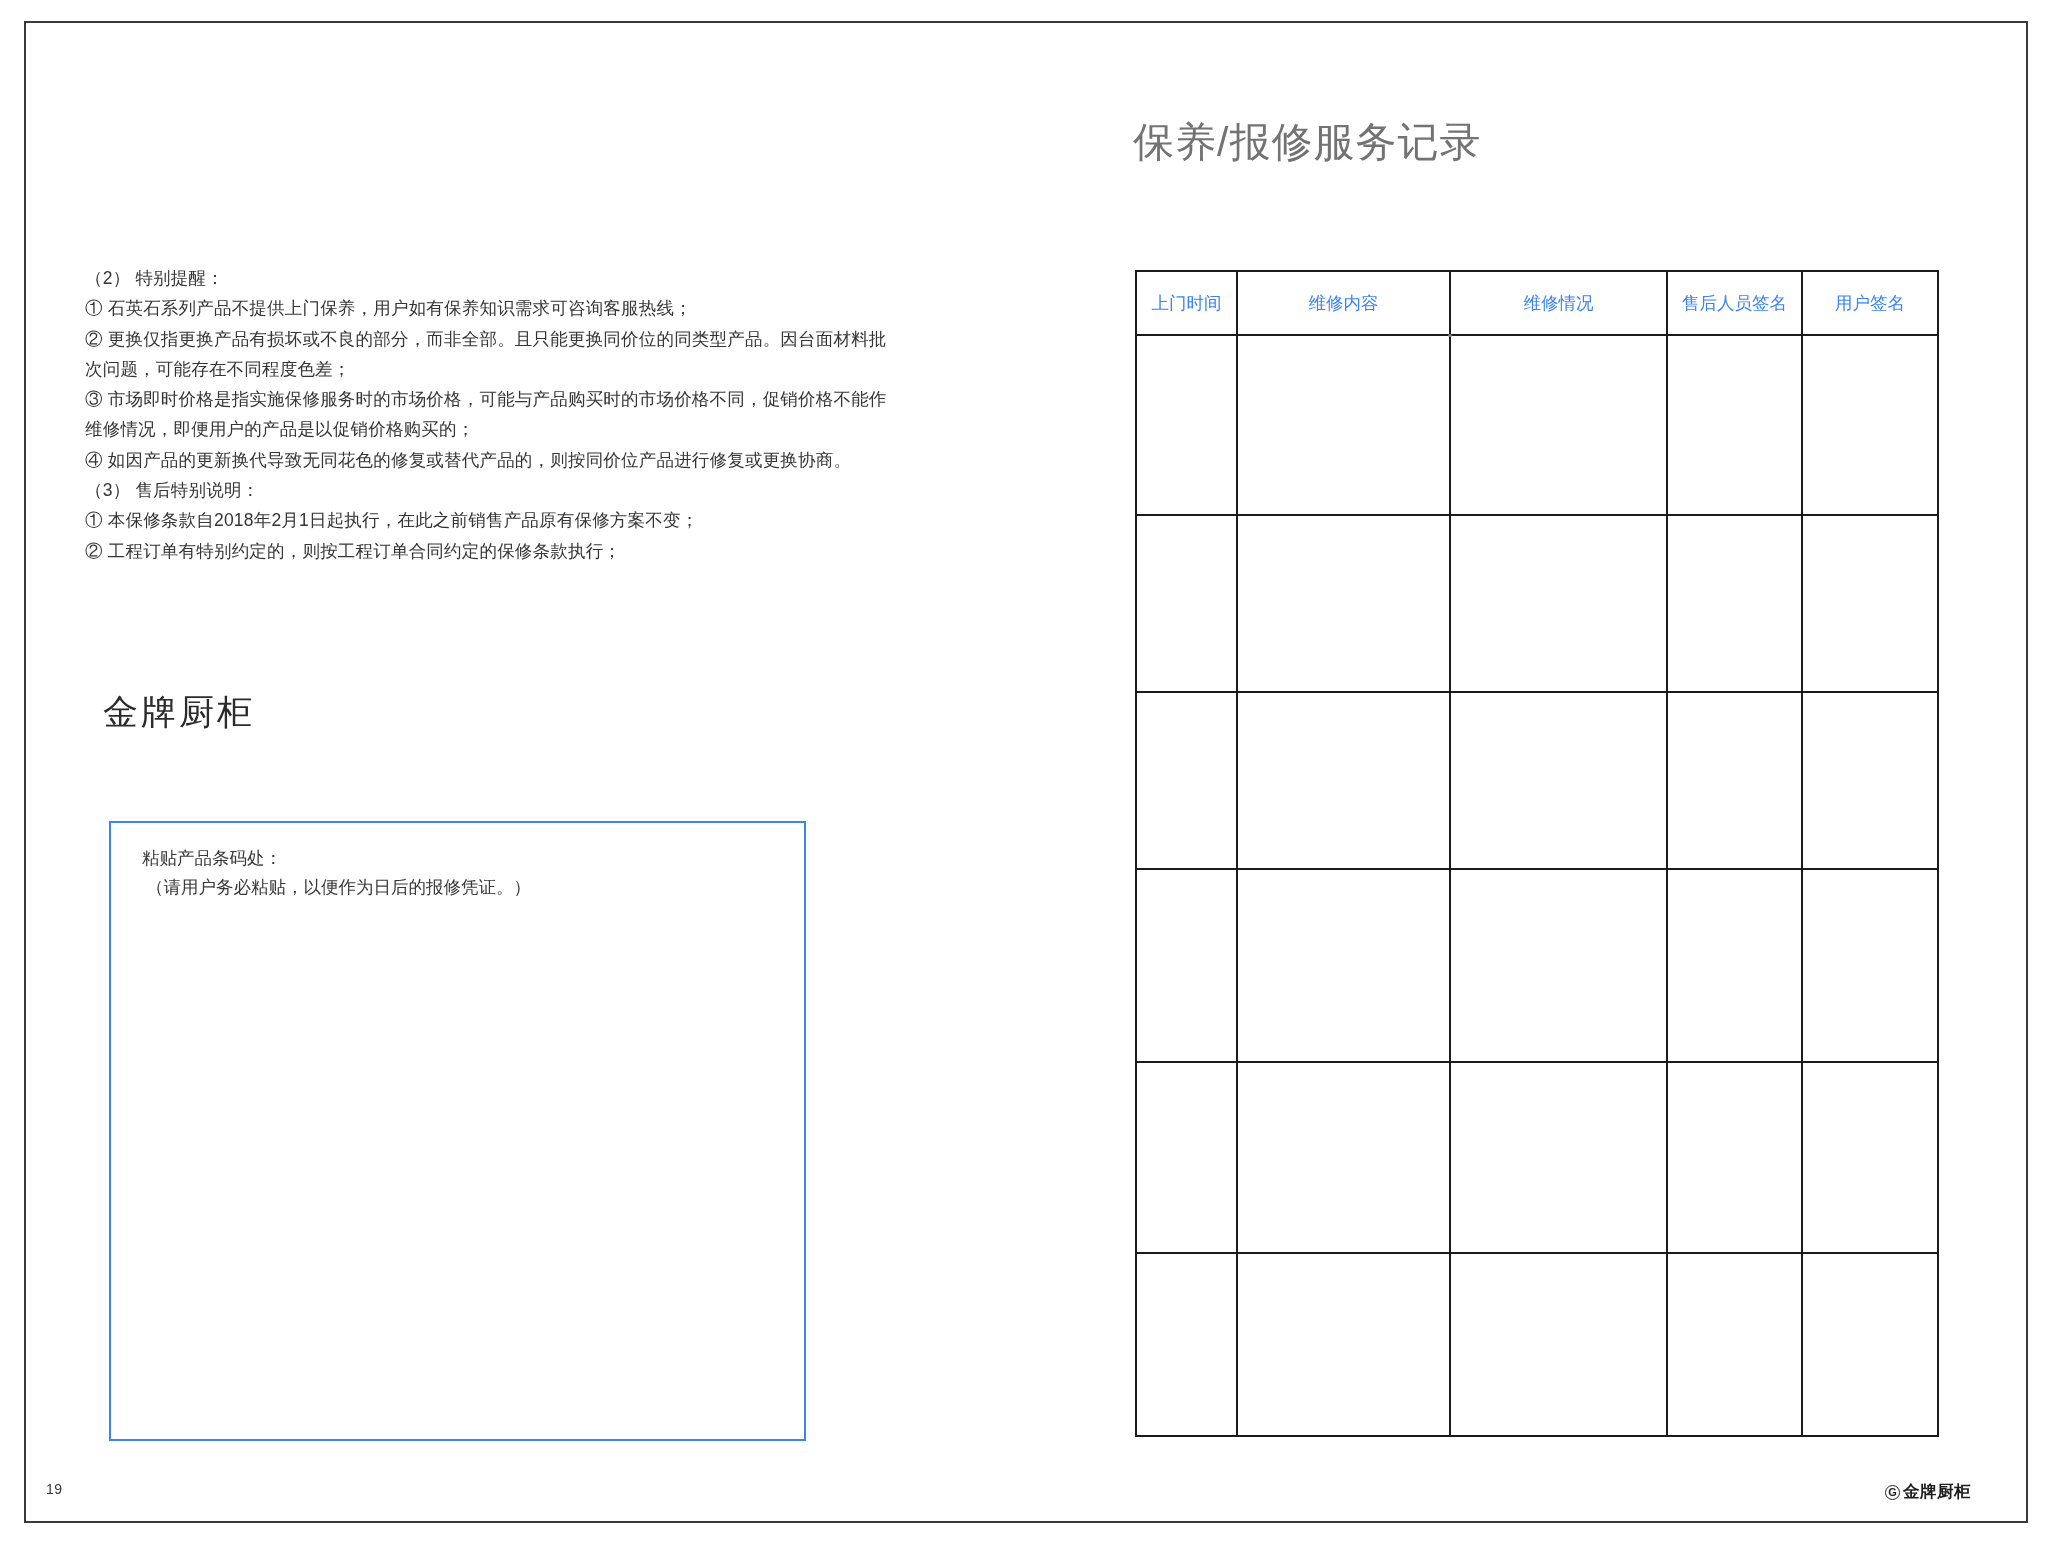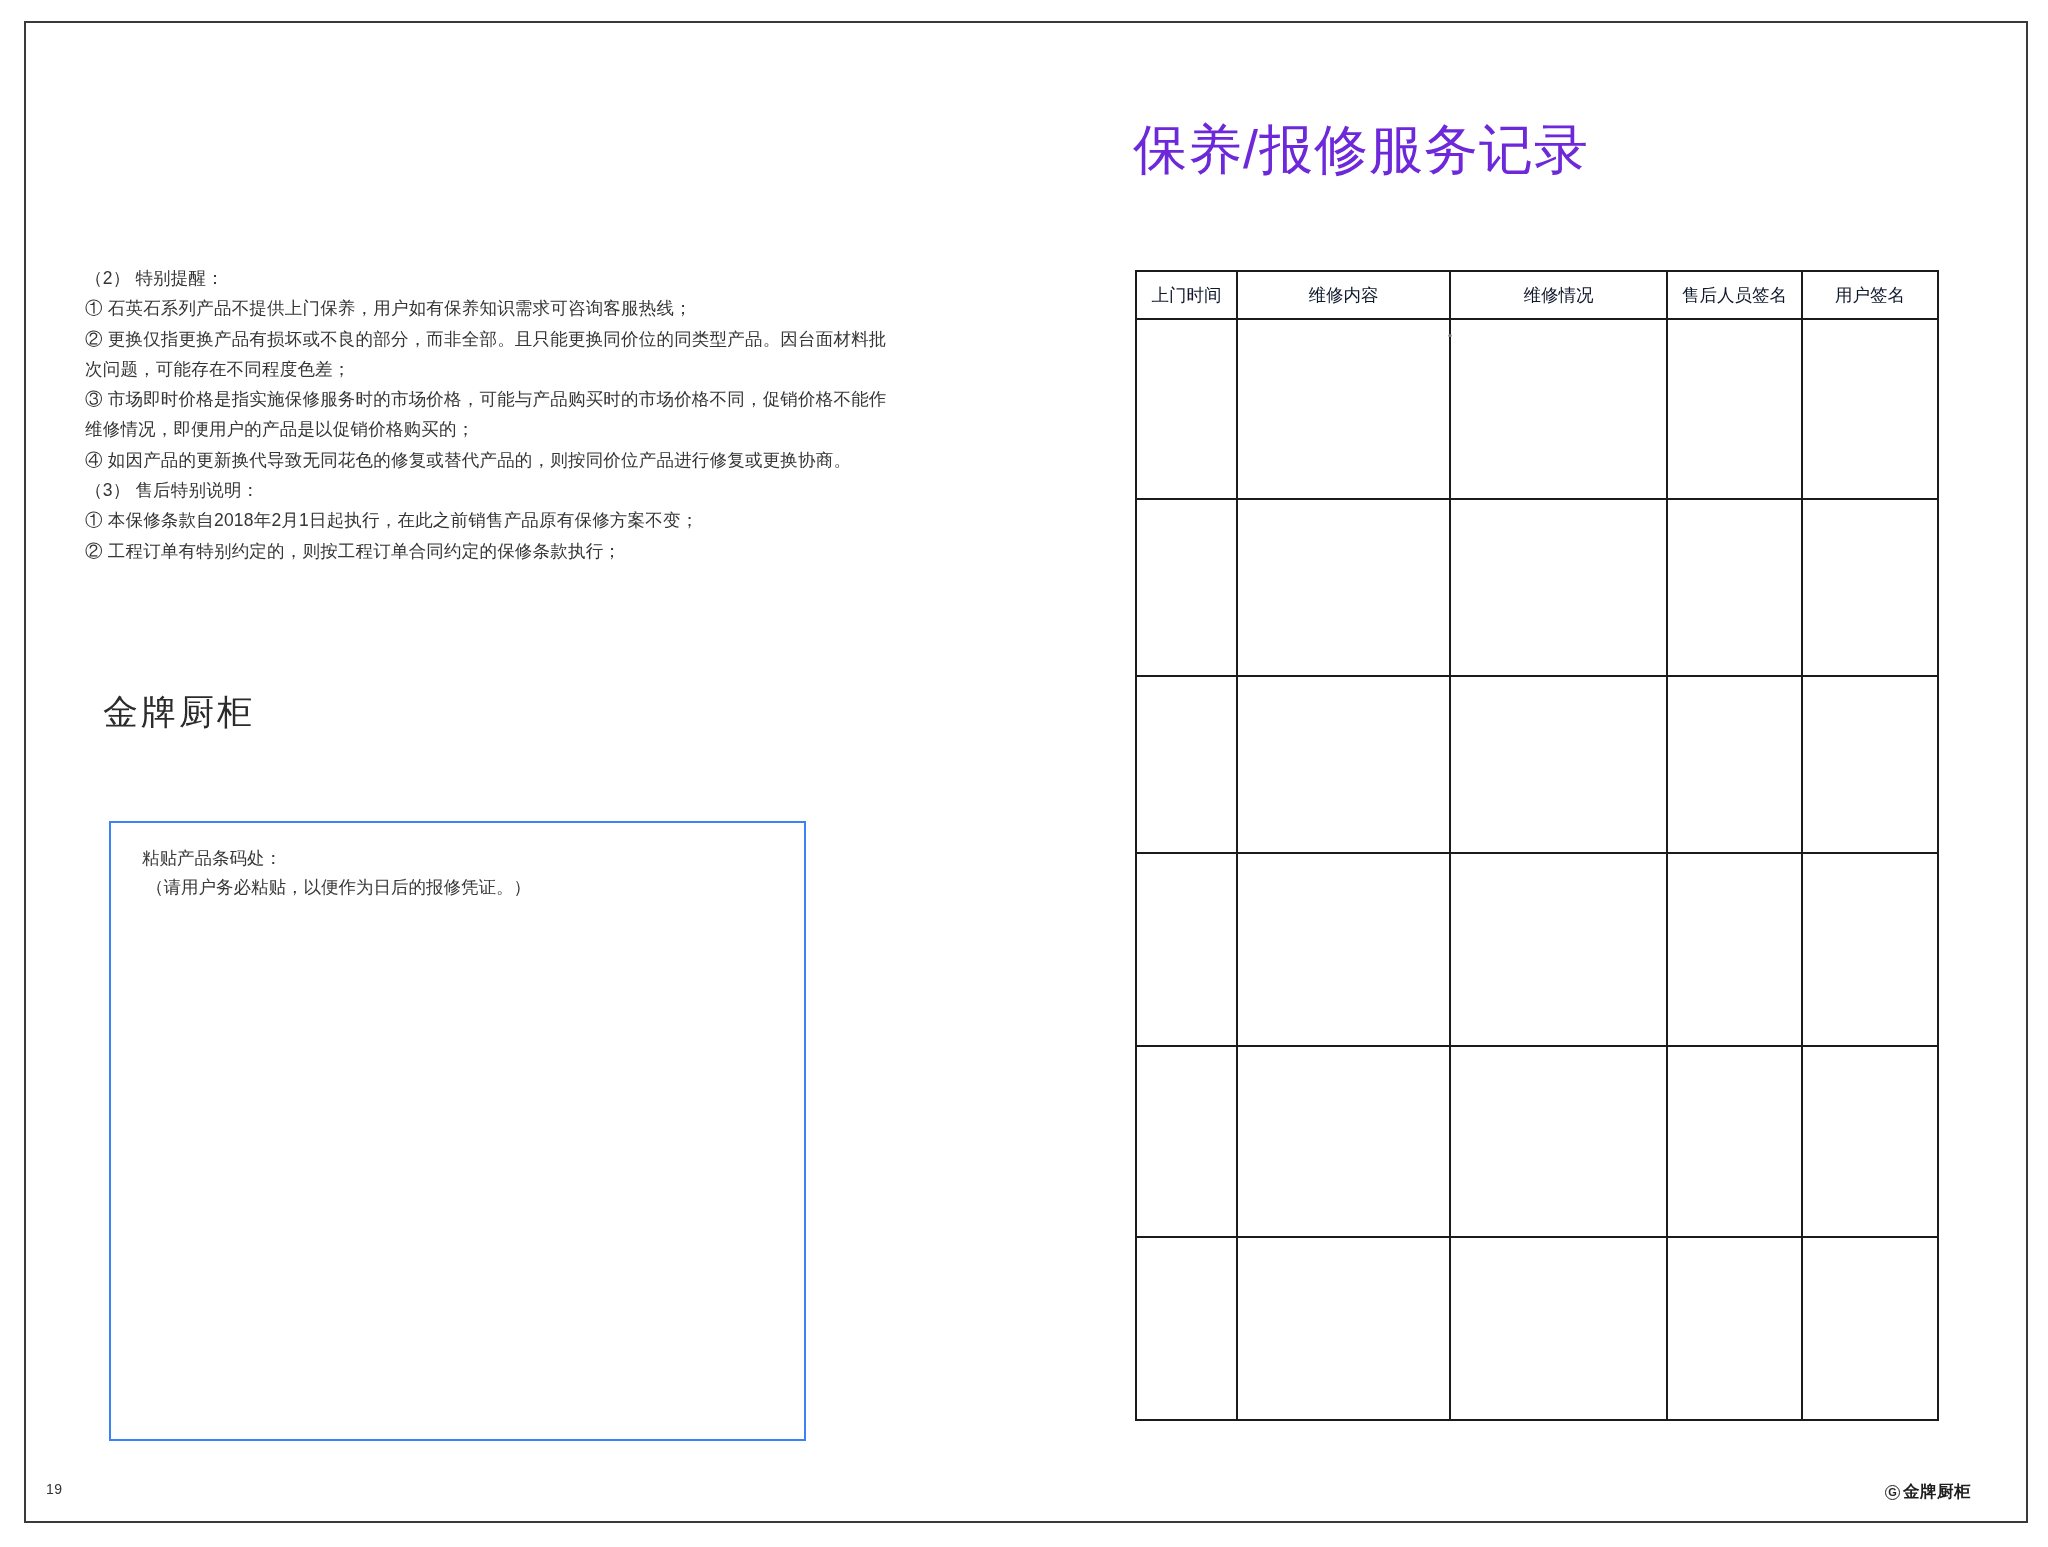--- a/index.html
+++ b/index.html
@@ -55,42 +55,42 @@
     position: absolute; left: 31px; top: 21px;
     font-size: 17.5px; line-height: 29px;
     color: #383838;
     white-space: nowrap;
   }
   #barcode-box .box-text .indent { padding-left: 4px; }
 
   
   #repair-title {
     left: 1133px; top: 122px;
-    font-size: 54px;
+    font-size: 41px;
     line-height: 1;
     letter-spacing: 1px;
-    color: #6d28d9;
+    color: #737373;
     white-space: nowrap;
   }
 
   
   #record-table {
     left: 1135px; top: 270px;
   }
   #record-table table {
     border-collapse: collapse;
     table-layout: fixed;
     width: 802px;
   }
   #record-table td, #record-table th {
     border: 2px solid #1b1b1b;
-    padding: 0;
+    padding: 8px;
     font-weight: normal;
     font-size: 17.5px;
-    color: #0f172a;
+    color: #3b82f6;
     text-align: center;
     vertical-align: middle;
     background: #ffffff;
   }
   #record-table thead th { height: 46px; }
 
   
   #scan-speck {
     left: 1448px; top: 334px;
     width: 4px; height: 3px;

